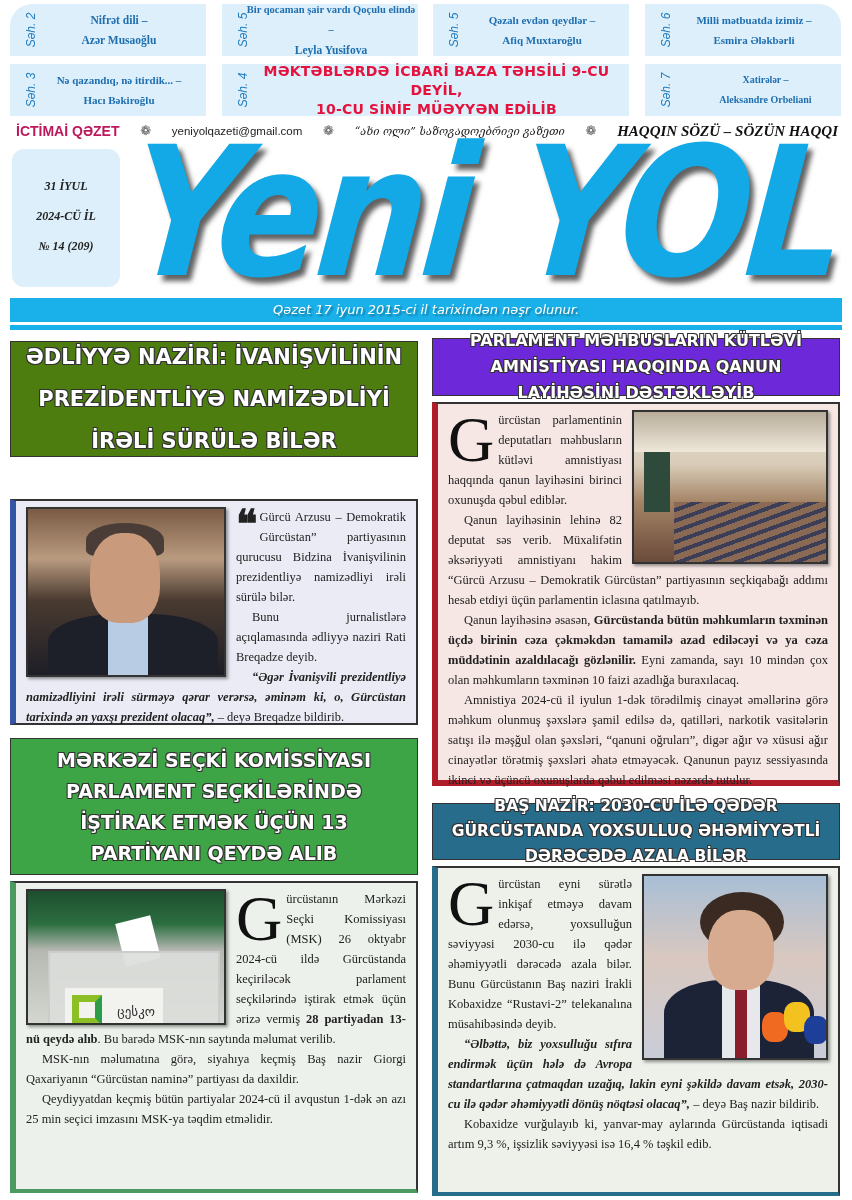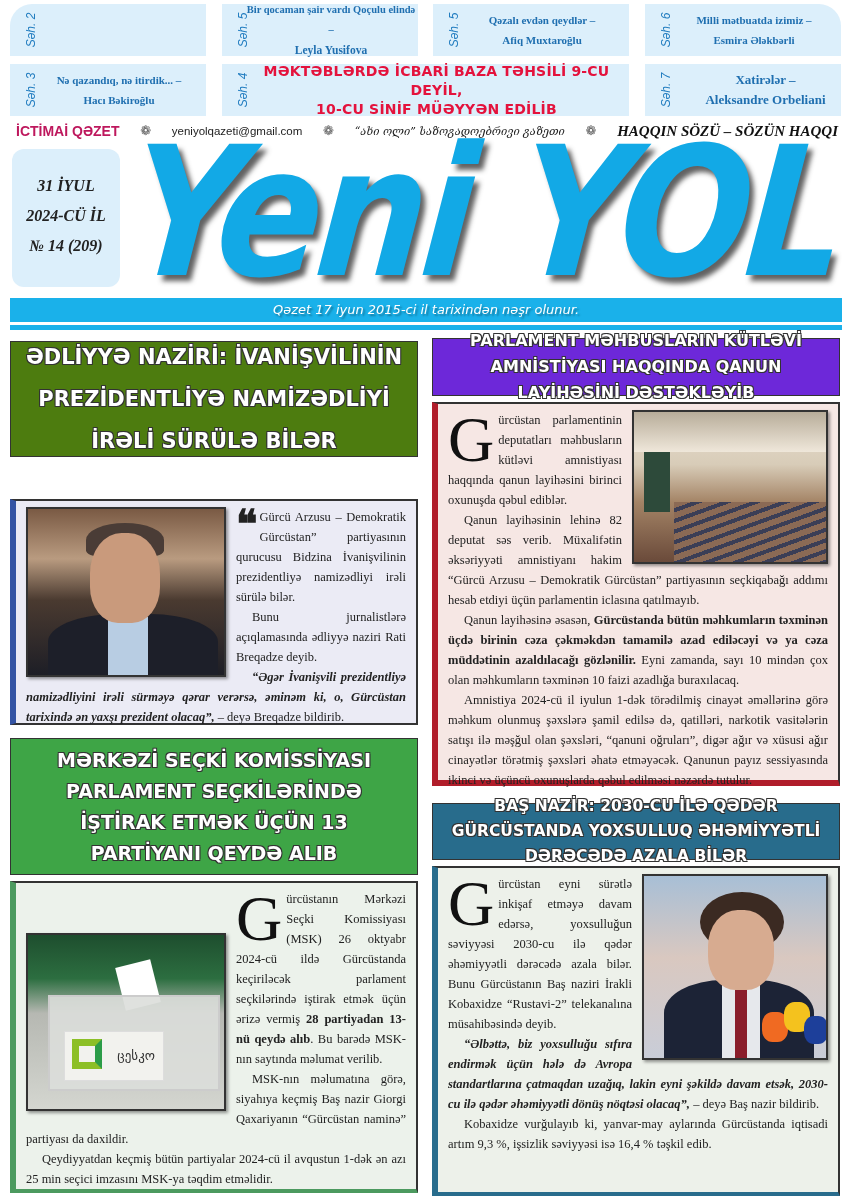--- a/index.html
+++ b/index.html
@@ -15,21 +15,21 @@
   
   .strap { position: absolute; left: 16px; top: 121px; width: 822px; height: 20px; display: flex; align-items: center; justify-content: space-between; }
   .strap span { white-space: nowrap; }
   .s-social { font-family: Liberation Sans, sans-serif; font-weight: bold; font-size: 14px; color: #be185d; }
   .s-mail { font-family: "Liberation Sans", sans-serif; font-size: 11.5px; color: #222; }
   .s-geo { font-family: "DejaVu Serif", serif; font-style: italic; font-size: 11px; color: #222; }
   .s-motto { font-family: "Liberation Serif", serif; font-style: italic; font-weight: bold; font-size: 15px; color: #111; }
   .flower { font-size: 13px; color: #555; }
 
   
-  .datebox { position: absolute; left: 12px; top: 149px; width: 108px; height: 138px; background: #dceffb; border-radius: 12px; text-align: center; font-family: "Liberation Serif", serif; font-style: italic; font-weight: bold; font-size: 16px; color: #222; padding-top: 22px; }
+  .datebox { position: absolute; left: 12px; top: 149px; width: 108px; height: 138px; background: #dceffb; border-radius: 12px; text-align: center; font-family: "Liberation Serif", serif; font-style: italic; font-weight: bold; font-size: 12px; color: #222; padding-top: 22px; }
   .datebox div { height: 30px; line-height: 30px; }
   .logo { position: absolute; left: 140px; top: 118px; width: 700px; height: 190px; font-family: "DejaVu Sans", sans-serif; font-weight: bold; font-style: italic; font-size: 180px; line-height: 190px; letter-spacing: -6px; color: #12a9e6; text-shadow: 6px 6px 6px rgba(70,70,70,0.85); transform: scaleX(0.86) skewX(-6deg); transform-origin: left top; white-space: nowrap; }
   .tagline { position: absolute; left: 10px; top: 298px; width: 832px; height: 24px; background: #1ab1ea; text-align: center; color: #fff; font-family: "DejaVu Sans", sans-serif; font-style: italic; font-size: 13px; line-height: 24px; text-shadow: 2px 2px 2px rgba(0,0,0,0.35); }
   .tagline-rule { position: absolute; left: 10px; top: 325px; width: 832px; height: 5px; background: #1ab1ea; }
 
   
   .hl { position: absolute; display: flex; align-items: center; justify-content: center; text-align: center; color: #fff; font-family: "DejaVu Sans", sans-serif; font-weight: bold; border: 1px solid #333; text-shadow: 1px 1px 0 #333, -1px -1px 0 #333, 1px -1px 0 #333, -1px 1px 0 #333; }
   .hl-blue { left: 10px; top: 341px; width: 408px; height: 116px; background: #4d7c0f; font-size: 21px; line-height: 42px; }
   .hl-red { left: 432px; top: 338px; width: 408px; height: 58px; background: #6d28d9; font-size: 16px; line-height: 26px; }
   .hl-green { left: 10px; top: 738px; width: 408px; height: 137px; background: #3ea546; font-size: 19px; line-height: 31px; }
@@ -57,41 +57,45 @@
   .ph-ivan .head { position: absolute; left: 62px; top: 24px; width: 70px; height: 90px; border-radius: 45% 45% 40% 40%; background: #c99a7c; }
   .ph-ivan .hair { position: absolute; left: 58px; top: 14px; width: 78px; height: 34px; border-radius: 50% 50% 20% 20%; background: #4a3c36; }
   .ph-ivan .suit { position: absolute; left: 20px; top: 105px; width: 170px; height: 70px; border-radius: 40% 40% 0 0; background: #1d1f29; }
   .ph-ivan .shirt { position: absolute; left: 80px; top: 108px; width: 40px; height: 62px; background: #b8cde3; }
 
   .ph-parl { width: 196px; height: 154px; background: linear-gradient(180deg, #e9e0d2 0%, #d8ccb8 35%, #a48466 60%, #6a4a3a 100%); }
   .ph-parl .ceil { position: absolute; left: 0; top: 0; width: 100%; height: 40px; background: linear-gradient(180deg, #b8ad9a, #efe7da); }
   .ph-parl .panel { position: absolute; left: 10px; top: 40px; width: 26px; height: 60px; background: #2d4a3a; }
   .ph-parl .rows { position: absolute; left: 40px; top: 90px; width: 156px; height: 64px; background: repeating-linear-gradient(160deg, #8b6a55 0 6px, #3b3e56 6px 10px); }
 
-  .ph-vote { width: 200px; height: 178px; background: linear-gradient(180deg, #1e4e2e 0%, #2c6e40 25%, #b6b8b2 45%, #d4d6d0 100%); margin-top: 44px; }
+  .ph-vote { width: 200px; height: 136px; background: linear-gradient(180deg, #1e4e2e 0%, #2c6e40 25%, #b6b8b2 45%, #d4d6d0 100%); }
   .ph-vote .box { position: absolute; left: 20px; top: 60px; width: 172px; height: 96px; background: rgba(220,222,218,0.9); border: 2px solid #ccc; }
   .ph-vote .label { position: absolute; left: 36px; top: 96px; width: 100px; height: 50px; background: #f2f2ee; border: 1px solid #ddd; font-family: "DejaVu Sans", sans-serif; font-size: 13px; color: #333; display: flex; align-items: center; justify-content: flex-end; padding-right: 8px; }
   .ph-vote .logosq { position: absolute; left: 44px; top: 104px; width: 30px; height: 30px; border: 7px solid #8cbf26; border-right-color: #2b9c48; }
   .ph-vote .paper { position: absolute; left: 92px; top: 28px; width: 36px; height: 44px; background: #fff; transform: rotate(-14deg); }
 
   .ph-kob { width: 186px; height: 186px; background: linear-gradient(180deg, #a8bfd6 0%, #d9c8c0 45%, #c9cdd8 100%); }
   .ph-kob .hair { position: absolute; left: 56px; top: 16px; width: 84px; height: 60px; border-radius: 50%; background: #3b2a22; }
   .ph-kob .head { position: absolute; left: 64px; top: 34px; width: 66px; height: 80px; border-radius: 45% 45% 42% 42%; background: #d7ab90; }
   .ph-kob .suit { position: absolute; left: 20px; top: 104px; width: 150px; height: 82px; border-radius: 40% 40% 0 0; background: #1c2336; }
   .ph-kob .shirt { position: absolute; left: 78px; top: 108px; width: 38px; height: 78px; background: #e6e8ec; }
   .ph-kob .tie { position: absolute; left: 91px; top: 114px; width: 12px; height: 72px; background: #8a1d2b; }
   .ph-kob .mic1 { position: absolute; left: 118px; top: 136px; width: 26px; height: 30px; border-radius: 40%; background: #f06a22; }
   .ph-kob .mic2 { position: absolute; left: 140px; top: 126px; width: 26px; height: 30px; border-radius: 40%; background: #f4c21e; }
   .ph-kob .mic3 { position: absolute; left: 160px; top: 140px; width: 24px; height: 28px; border-radius: 40%; background: #1d3f9a; }
 </style>
 </head>
 <body>
 
 <div class="teaser" style="left:10px;top:4px;width:196px;height:52px;border-top-left-radius:22px;">
   <span class="pg">Səh. 2</span>
+  <div class="txt">
+    <div>Nifrət dili –</div>
+    <div>Azər Musaoğlu</div>
+  </div>
 </div>
 <div class="teaser" style="left:222px;top:4px;width:196px;height:52px;">
   <span class="pg">Səh. 5</span>
   <div class="txt" style="font-size:10.5px;">
     <div>Bir qocaman şair vardı Qoçulu elində –</div>
     <div style="font-size:11.5px;">Leyla Yusifova</div>
   </div>
 </div>
 <div class="teaser" style="left:433px;top:4px;width:196px;height:52px;">
   <span class="pg">Səh. 5</span>
@@ -117,21 +121,21 @@
 </div>
 <div class="teaser" style="left:222px;top:64px;width:407px;height:52px;">
   <span class="pg">Səh. 4</span>
   <div class="txt big">
     <div>MƏKTƏBLƏRDƏ İCBARİ BAZA TƏHSİLİ 9-CU DEYİL,</div>
     <div>10-CU SİNİF MÜƏYYƏN EDİLİB</div>
   </div>
 </div>
 <div class="teaser" style="left:645px;top:64px;width:196px;height:52px;">
   <span class="pg">Səh. 7</span>
-  <div class="txt" style="font-size:13px;padding-left:45px;">
+  <div class="txt" style="font-size:10px;padding-left:45px;">
     <div>Xatirələr –</div>
     <div>Aleksandre Orbeliani</div>
   </div>
 </div>
 
 <div class="strap">
   <span class="s-social">İCTİMAİ QƏZET</span>
   <span class="flower">❁</span>
   <span class="s-mail">yeniyolqazeti@gmail.com</span>
   <span class="flower">❁</span>

